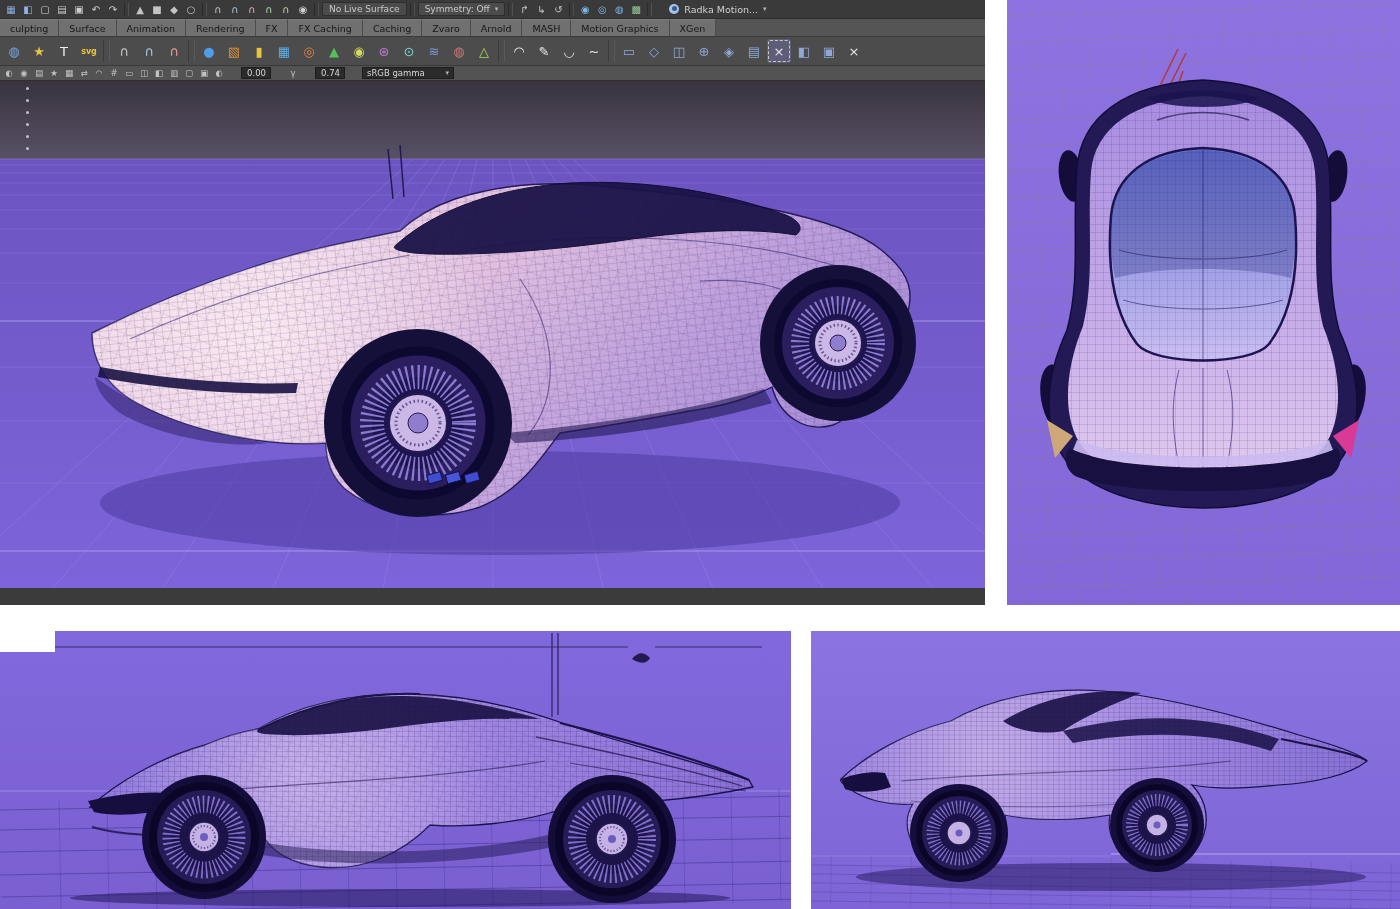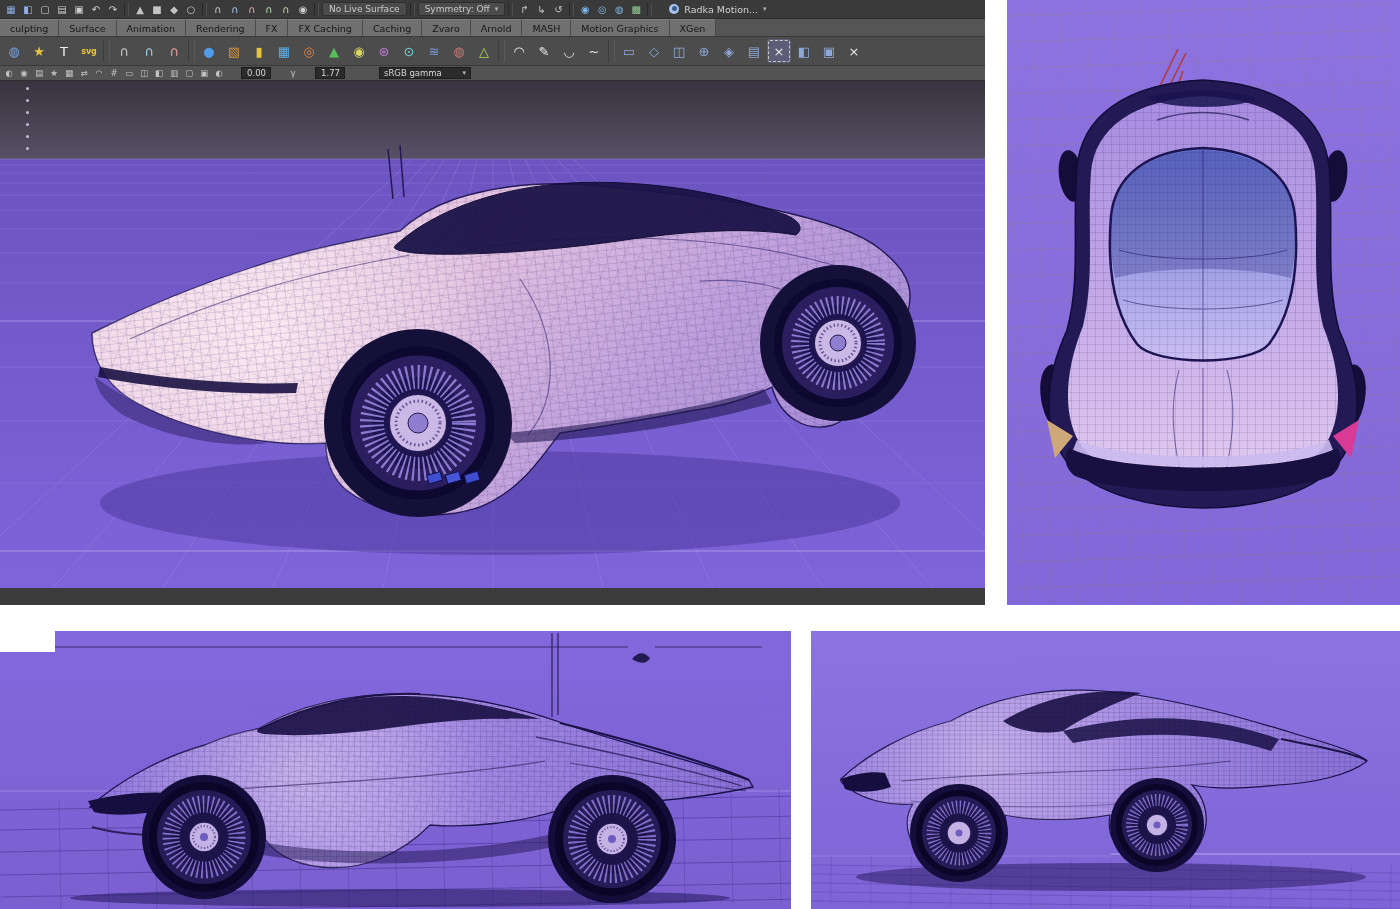--- a/index.html
+++ b/index.html
@@ -35,21 +35,21 @@
 .shelf-icon.sel{background:#5d5d78;outline:1px dashed #c9c9c9;outline-offset:-2px}
 .shelf-sep{width:7px;height:22px;border-left:1px solid #3c3c3c;border-right:1px solid #5a5a5a;margin:0 2px}
 
 
 .panel-menu-row{height:17px;background:#484848;display:flex;align-items:center;border-bottom:1px solid #333333}
 .pm-item{color:#d8d8d8;font-size:9.5px;padding:0 9px;height:17px;line-height:17px}
 .vt-row{height:15px;background:#535353;display:flex;align-items:center;gap:1px;padding:0 2px;border-bottom:1px solid #2f2f2f}
 .vt-group{display:flex;align-items:center;gap:1px}
 .vt-icon{width:14px;height:13px;font-size:8.5px;line-height:13px;text-align:center;color:#c2c2c2}
 .vt-field{height:12px;min-width:30px;background:#2b2b2b;border:1px solid #1d1d1d;color:#d6d6d6;font-size:8.5px;line-height:10px;padding:0 4px;margin:0 14px;text-align:right}
-.vt-select{height:12px;width:92px;background:#2b2b2b;border:1px solid #1d1d1d;color:#d6d6d6;font-size:8.5px;display:flex;align-items:center;justify-content:space-between;padding:0 4px;margin-left:19px}
+.vt-select{height:12px;width:92px;background:#2b2b2b;border:1px solid #1d1d1d;color:#d6d6d6;font-size:8.5px;display:flex;align-items:center;justify-content:space-between;padding:0 4px;margin-left:2px}
 
 
 .viewport{position:relative;height:507px;background:#6d57c4}
 .vp-dots{position:absolute;left:26px;top:6px;display:flex;flex-direction:column;gap:9px}
 .vp-dots i{width:3px;height:3px;border-radius:50%;background:#d8d4e8;opacity:.85}
 </style>
 </head>
 <body>
 
 <div class="stage">
@@ -194,21 +194,21 @@
             <span class="vt-icon" style="color: rgb(194, 194, 194);">◧</span>
             <span class="vt-icon" style="color: rgb(194, 194, 194);">▥</span>
             <span class="vt-icon" style="color: rgb(194, 194, 194);">▢</span>
             <span class="vt-icon" style="color: rgb(194, 194, 194);">▣</span>
             <span class="vt-icon" style="color: rgb(194, 194, 194);">◐</span>
           </span>
         <span class="vt-field">0.00</span>
         <span class="vt-group">
             <span class="vt-icon" style="color: rgb(194, 194, 194);">γ</span>
           </span>
-        <span class="vt-field">1.77</span>
+        <span class="vt-field">0.74</span>
         <span class="vt-select">
           <span>sRGB gamma</span>
           <span class="caret">▾</span>
         </span>
       </div>
     </div>
 
     <div class="viewport">
       <svg viewBox="0 0 985 507">
         <defs>

